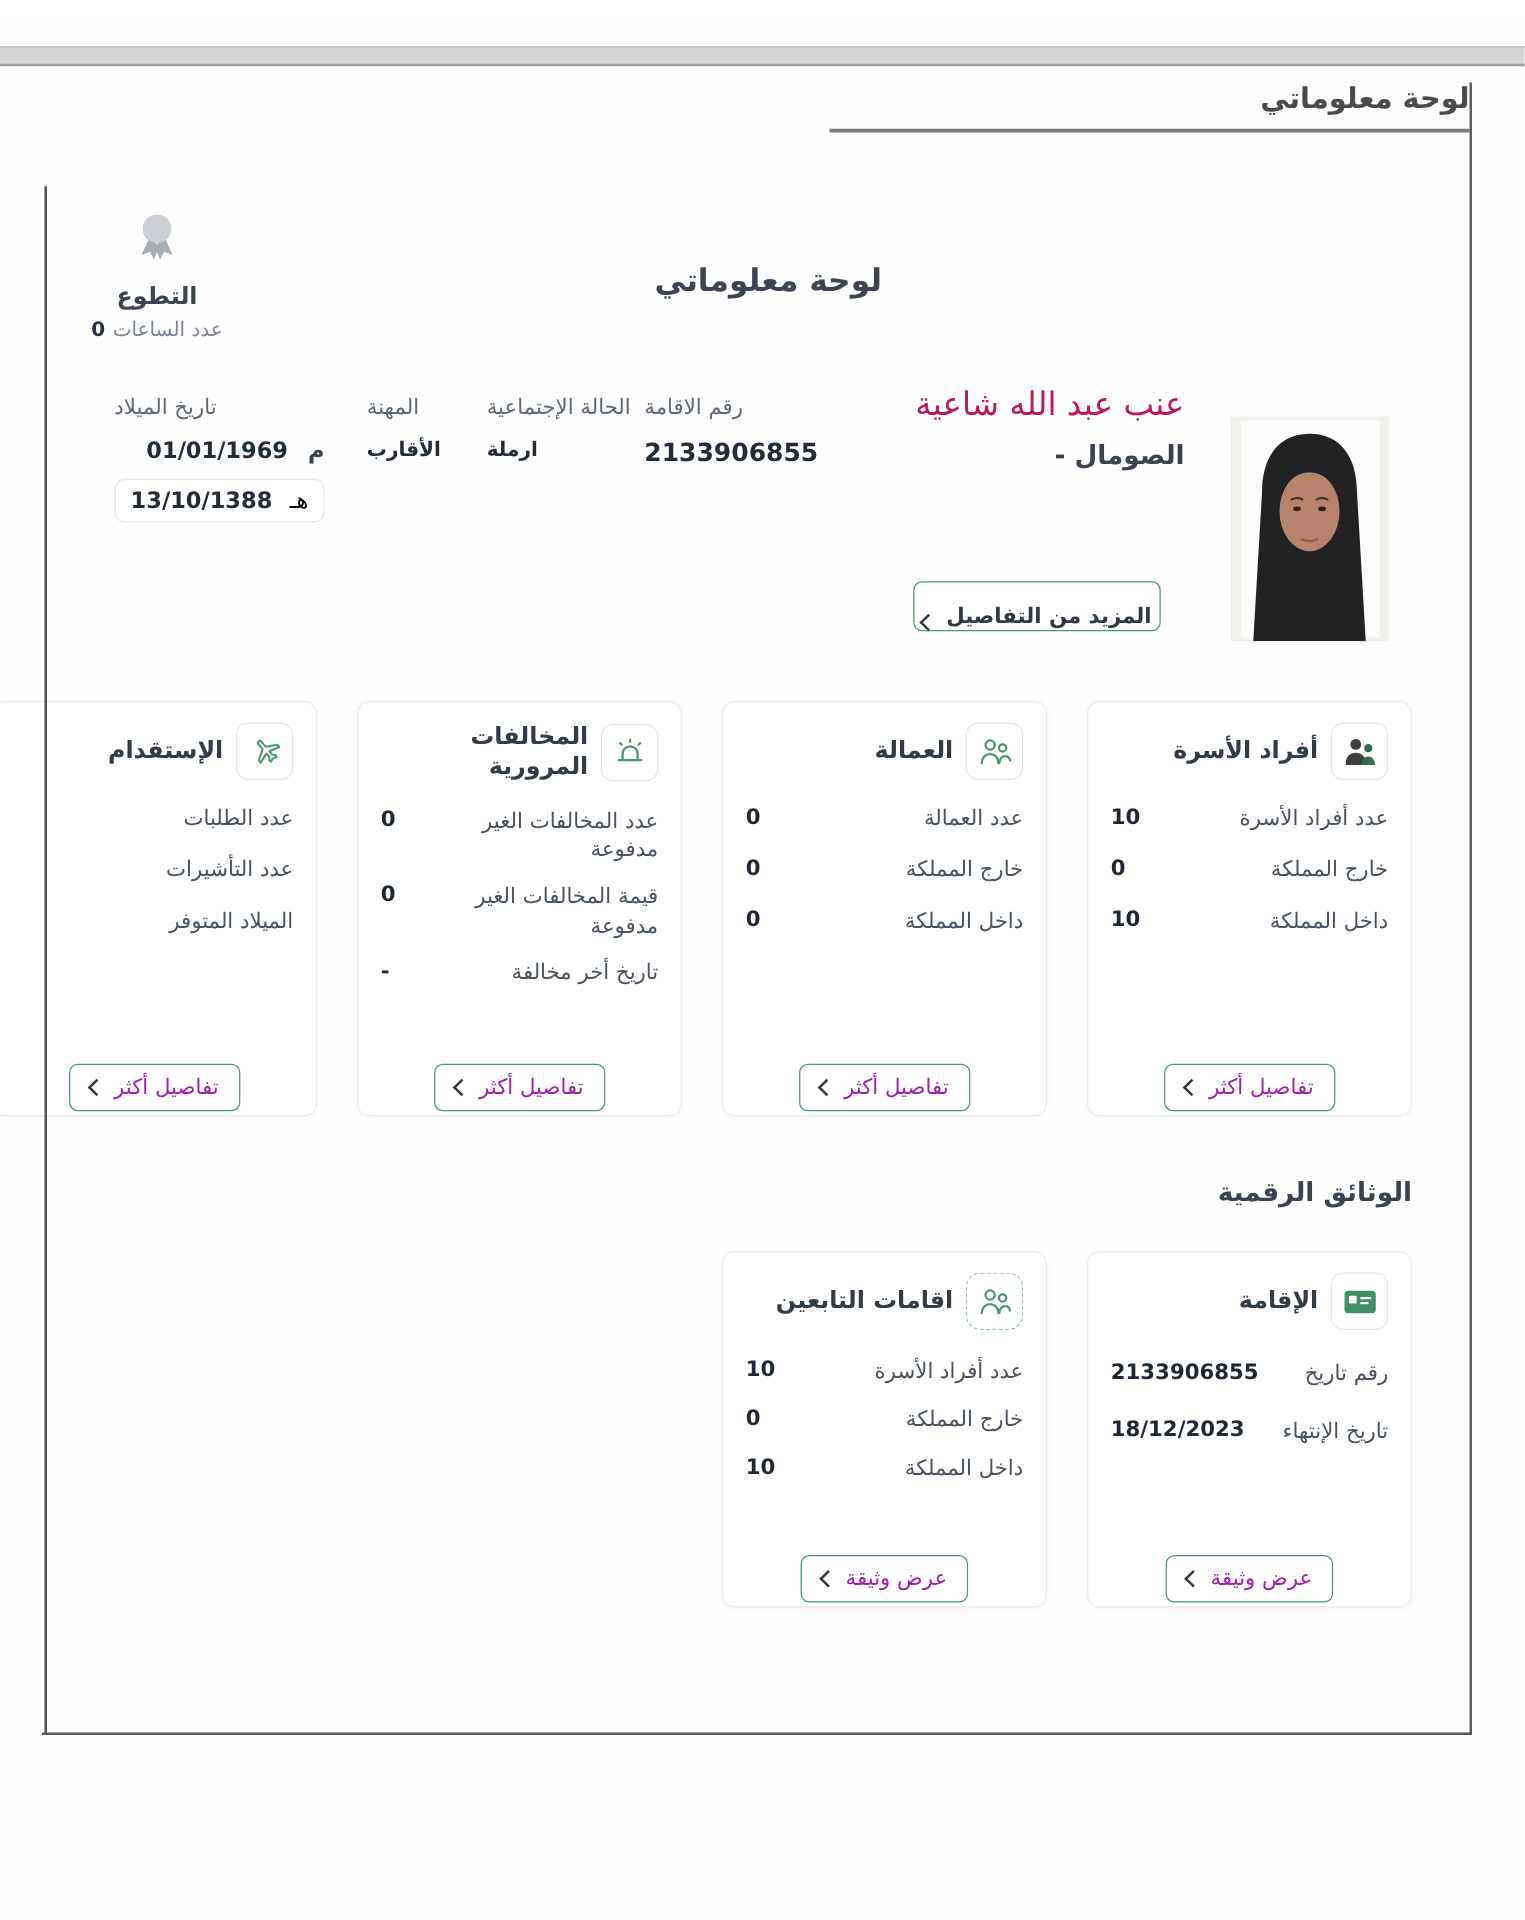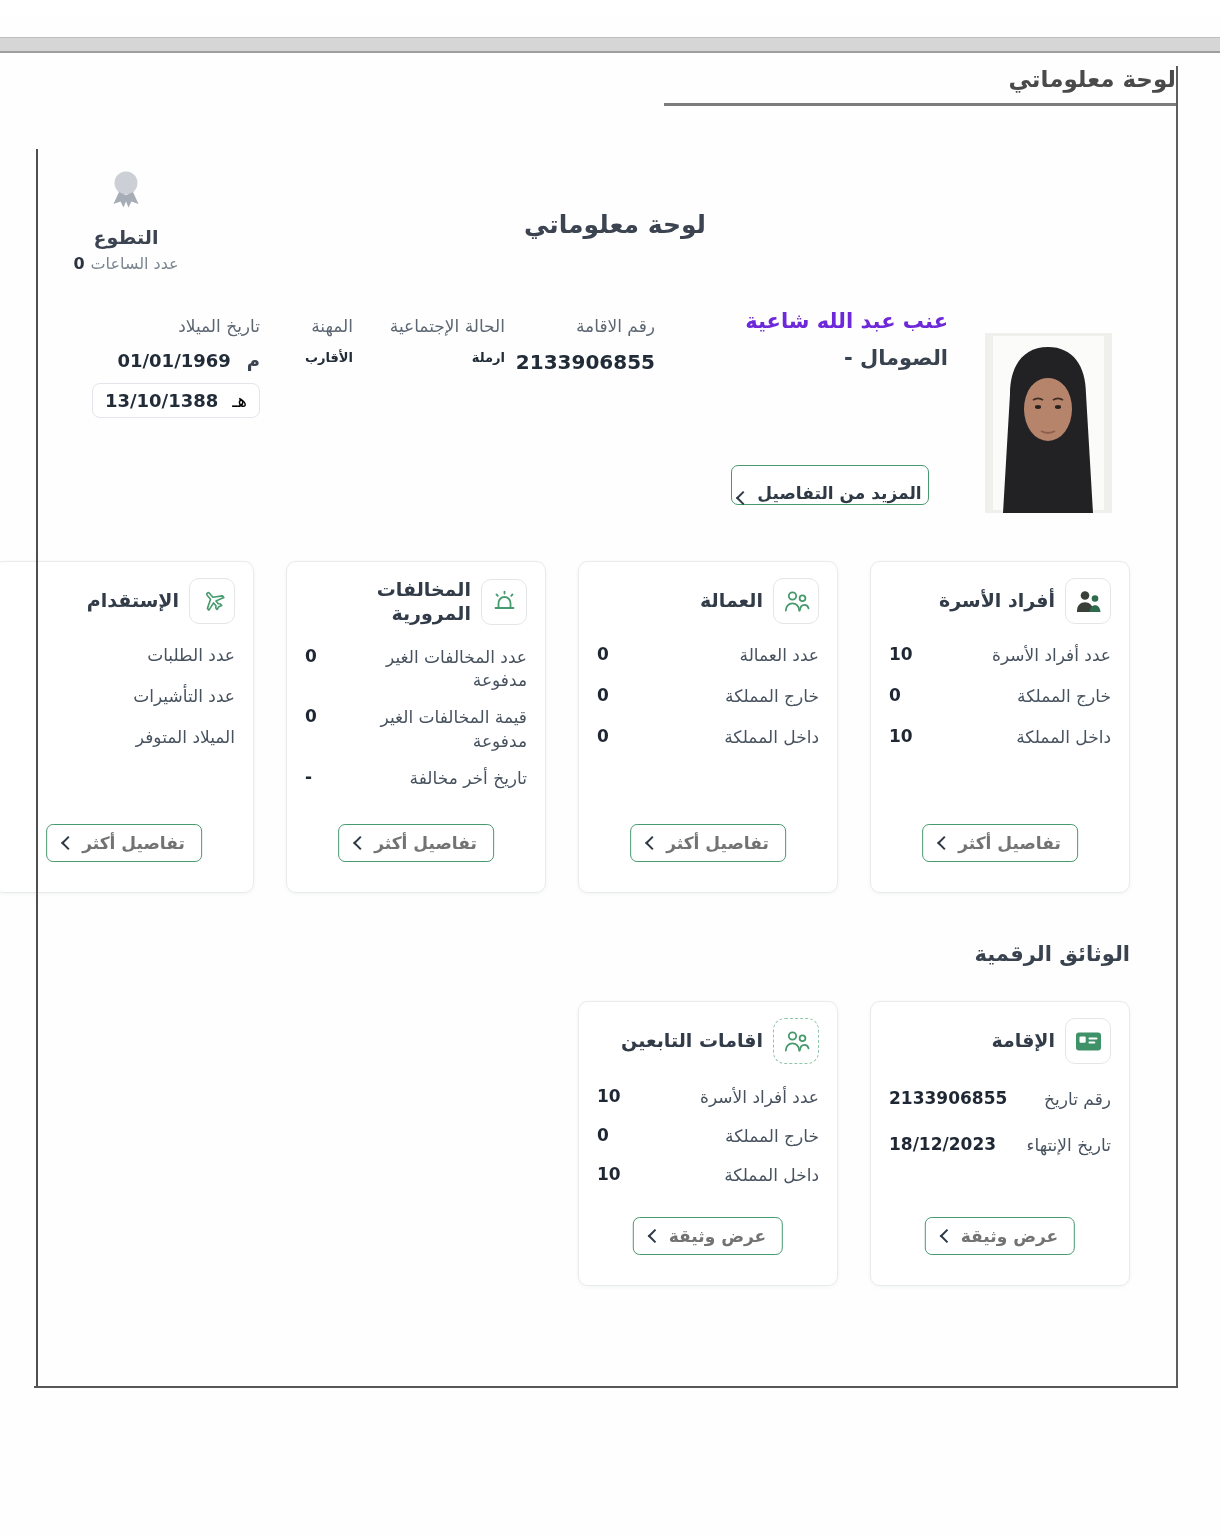--- a/index.html
+++ b/index.html
@@ -20,25 +20,25 @@
   
   .volunteer{position:absolute;top:152px;left:56px;width:140px;text-align:center;}
   .vol-title{margin-top:4px;font-size:19px;font-weight:700;color:#3b4450;}
   .vol-hours{margin-top:6px;display:flex;justify-content:center;align-items:center;gap:6px;font-size:16px;}
   .vol-hours .lbl{color:#7c8692;}
   .vol-hours .val{font-weight:700;color:#2a3340;}
 
   
   .photo{position:absolute;left:985px;top:317px;width:127px;height:180px;}
   .name-block{position:absolute;top:293px;right:272px;text-align:right;}
-  .p-name{font-size:21px;font-weight:700;color:#6d28d9;white-space:nowrap;}
+  .p-name{font-size:26px;font-weight:400;color:#be185d;white-space:nowrap;}
   .p-nat{margin-top:13px;font-size:21px;font-weight:700;color:#39434f;}
-  .fcol{position:absolute;top:300px;text-align:right;}
+  .fcol{position:absolute;top:300px;text-align:left;}
   .fcol .flabel{font-size:17px;color:#5c6773;white-space:nowrap;}
-  .fcol .fvalue{margin-top:14px;font-size:13px;font-weight:700;color:#222c38;white-space:nowrap;}
+  .fcol .fvalue{margin-top:14px;font-size:16px;font-weight:700;color:#222c38;white-space:nowrap;}
   .fcol.iqama{right:565px;}
   .fcol.marital{right:715px;}
   .fcol.occupation{right:867px;}
   .fcol.birth{right:960px;}
   .date-line{margin-top:14px;display:flex;justify-content:flex-start;align-items:center;gap:16px;font-size:18px;}
   .date-line .era{font-weight:700;color:#39434f;}
   .date-line .dval{font-weight:700;color:#222c38;direction:ltr;}
   .hijri-box{margin-top:12px;display:inline-flex;align-items:center;gap:14px;border:1px solid #e2e5e9;border-radius:8px;padding:6px 12px;font-size:18px;background:#fff;}
 
   .more-btn{position:absolute;left:731px;top:449px;width:198px;height:40px;box-sizing:border-box;display:flex;align-items:flex-end;justify-content:center;gap:9px;background:#fff;border:1.6px solid #479a6e;border-radius:7px;font-family:inherit;font-size:17px;font-weight:600;color:#2e3945;cursor:pointer;direction:rtl;}
@@ -56,21 +56,21 @@
   .card-header{display:flex;align-items:center;gap:10px;}
   .icon-box{width:44px;height:44px;flex:0 0 auto;border:1px solid #e3e6e9;border-radius:10px;display:flex;align-items:center;justify-content:center;background:#fff;}
   .icon-box.dashed{border:1px dashed #8fc7aa;border-radius:12px;}
   .card-title{font-size:19px;font-weight:700;color:#323c49;line-height:1.25;}
   .rows{margin-top:20px;display:flex;flex-direction:column;gap:17px;}
   .rows.tight{gap:13px;}
   .rows.docs{margin-top:24px;gap:22px;}
   .crow{display:flex;justify-content:space-between;align-items:flex-start;}
   .crow .lbl{font-size:17px;color:#47525f;max-width:166px;line-height:1.4;}
   .crow .val{font-size:17px;font-weight:700;color:#1e2733;direction:ltr;}
-  .pill-btn{position:absolute;bottom:30px;left:50%;transform:translateX(-50%);display:flex;align-items:center;gap:9px;background:#fff;border:1.6px solid #479a6e;border-radius:7px;padding:8px 16px;font-family:inherit;font-size:17px;font-weight:700;color:#737373;white-space:nowrap;cursor:pointer;direction:rtl;}
+  .pill-btn{position:absolute;bottom:3px;left:50%;transform:translateX(-50%);display:flex;align-items:center;gap:9px;background:#fff;border:1.6px solid #479a6e;border-radius:7px;padding:8px 16px;font-family:inherit;font-size:17px;font-weight:400;color:#a21caf;white-space:nowrap;cursor:pointer;direction:rtl;}
   .chev{width:8px;height:8px;border-left:2.2px solid #2e3945;border-bottom:2.2px solid #2e3945;transform:rotate(45deg);flex:0 0 auto;}
 
   .docs-title{position:absolute;top:926px;right:90px;font-size:21px;font-weight:700;color:#39434f;}
 </style>
 </head>
 <body>
 
 <div id="canvas">
 
   <div class="top-band"></div>

